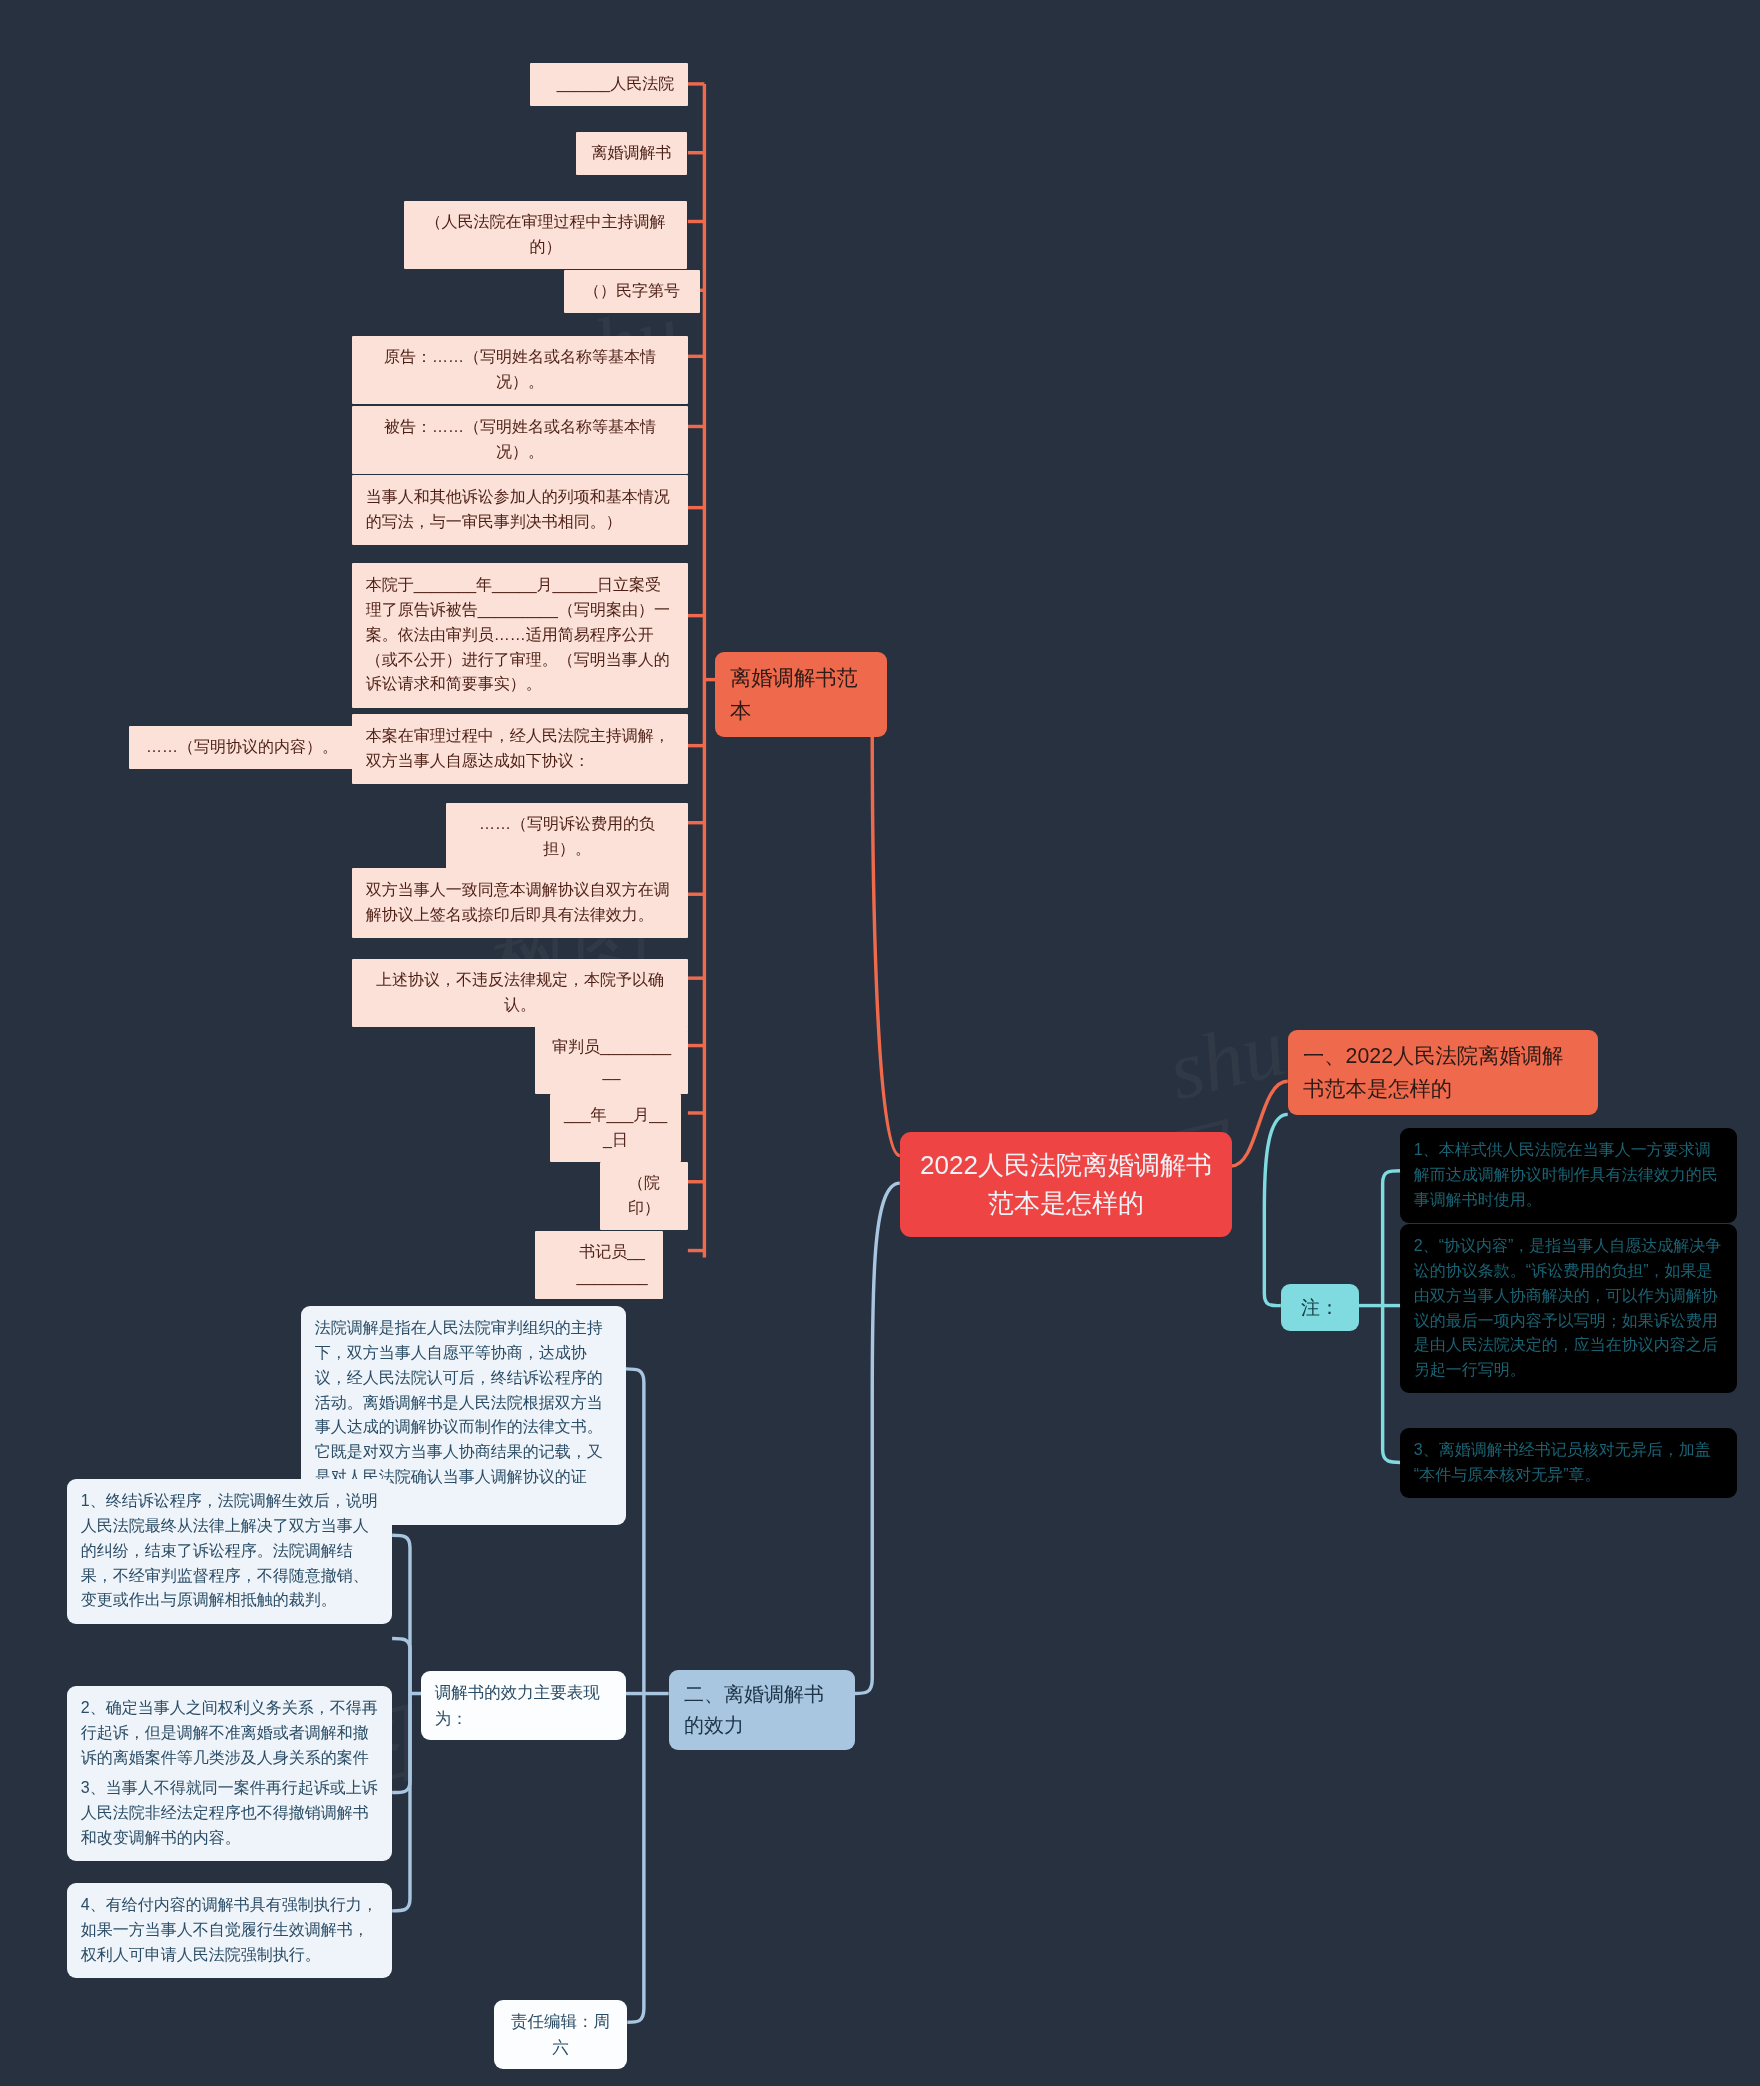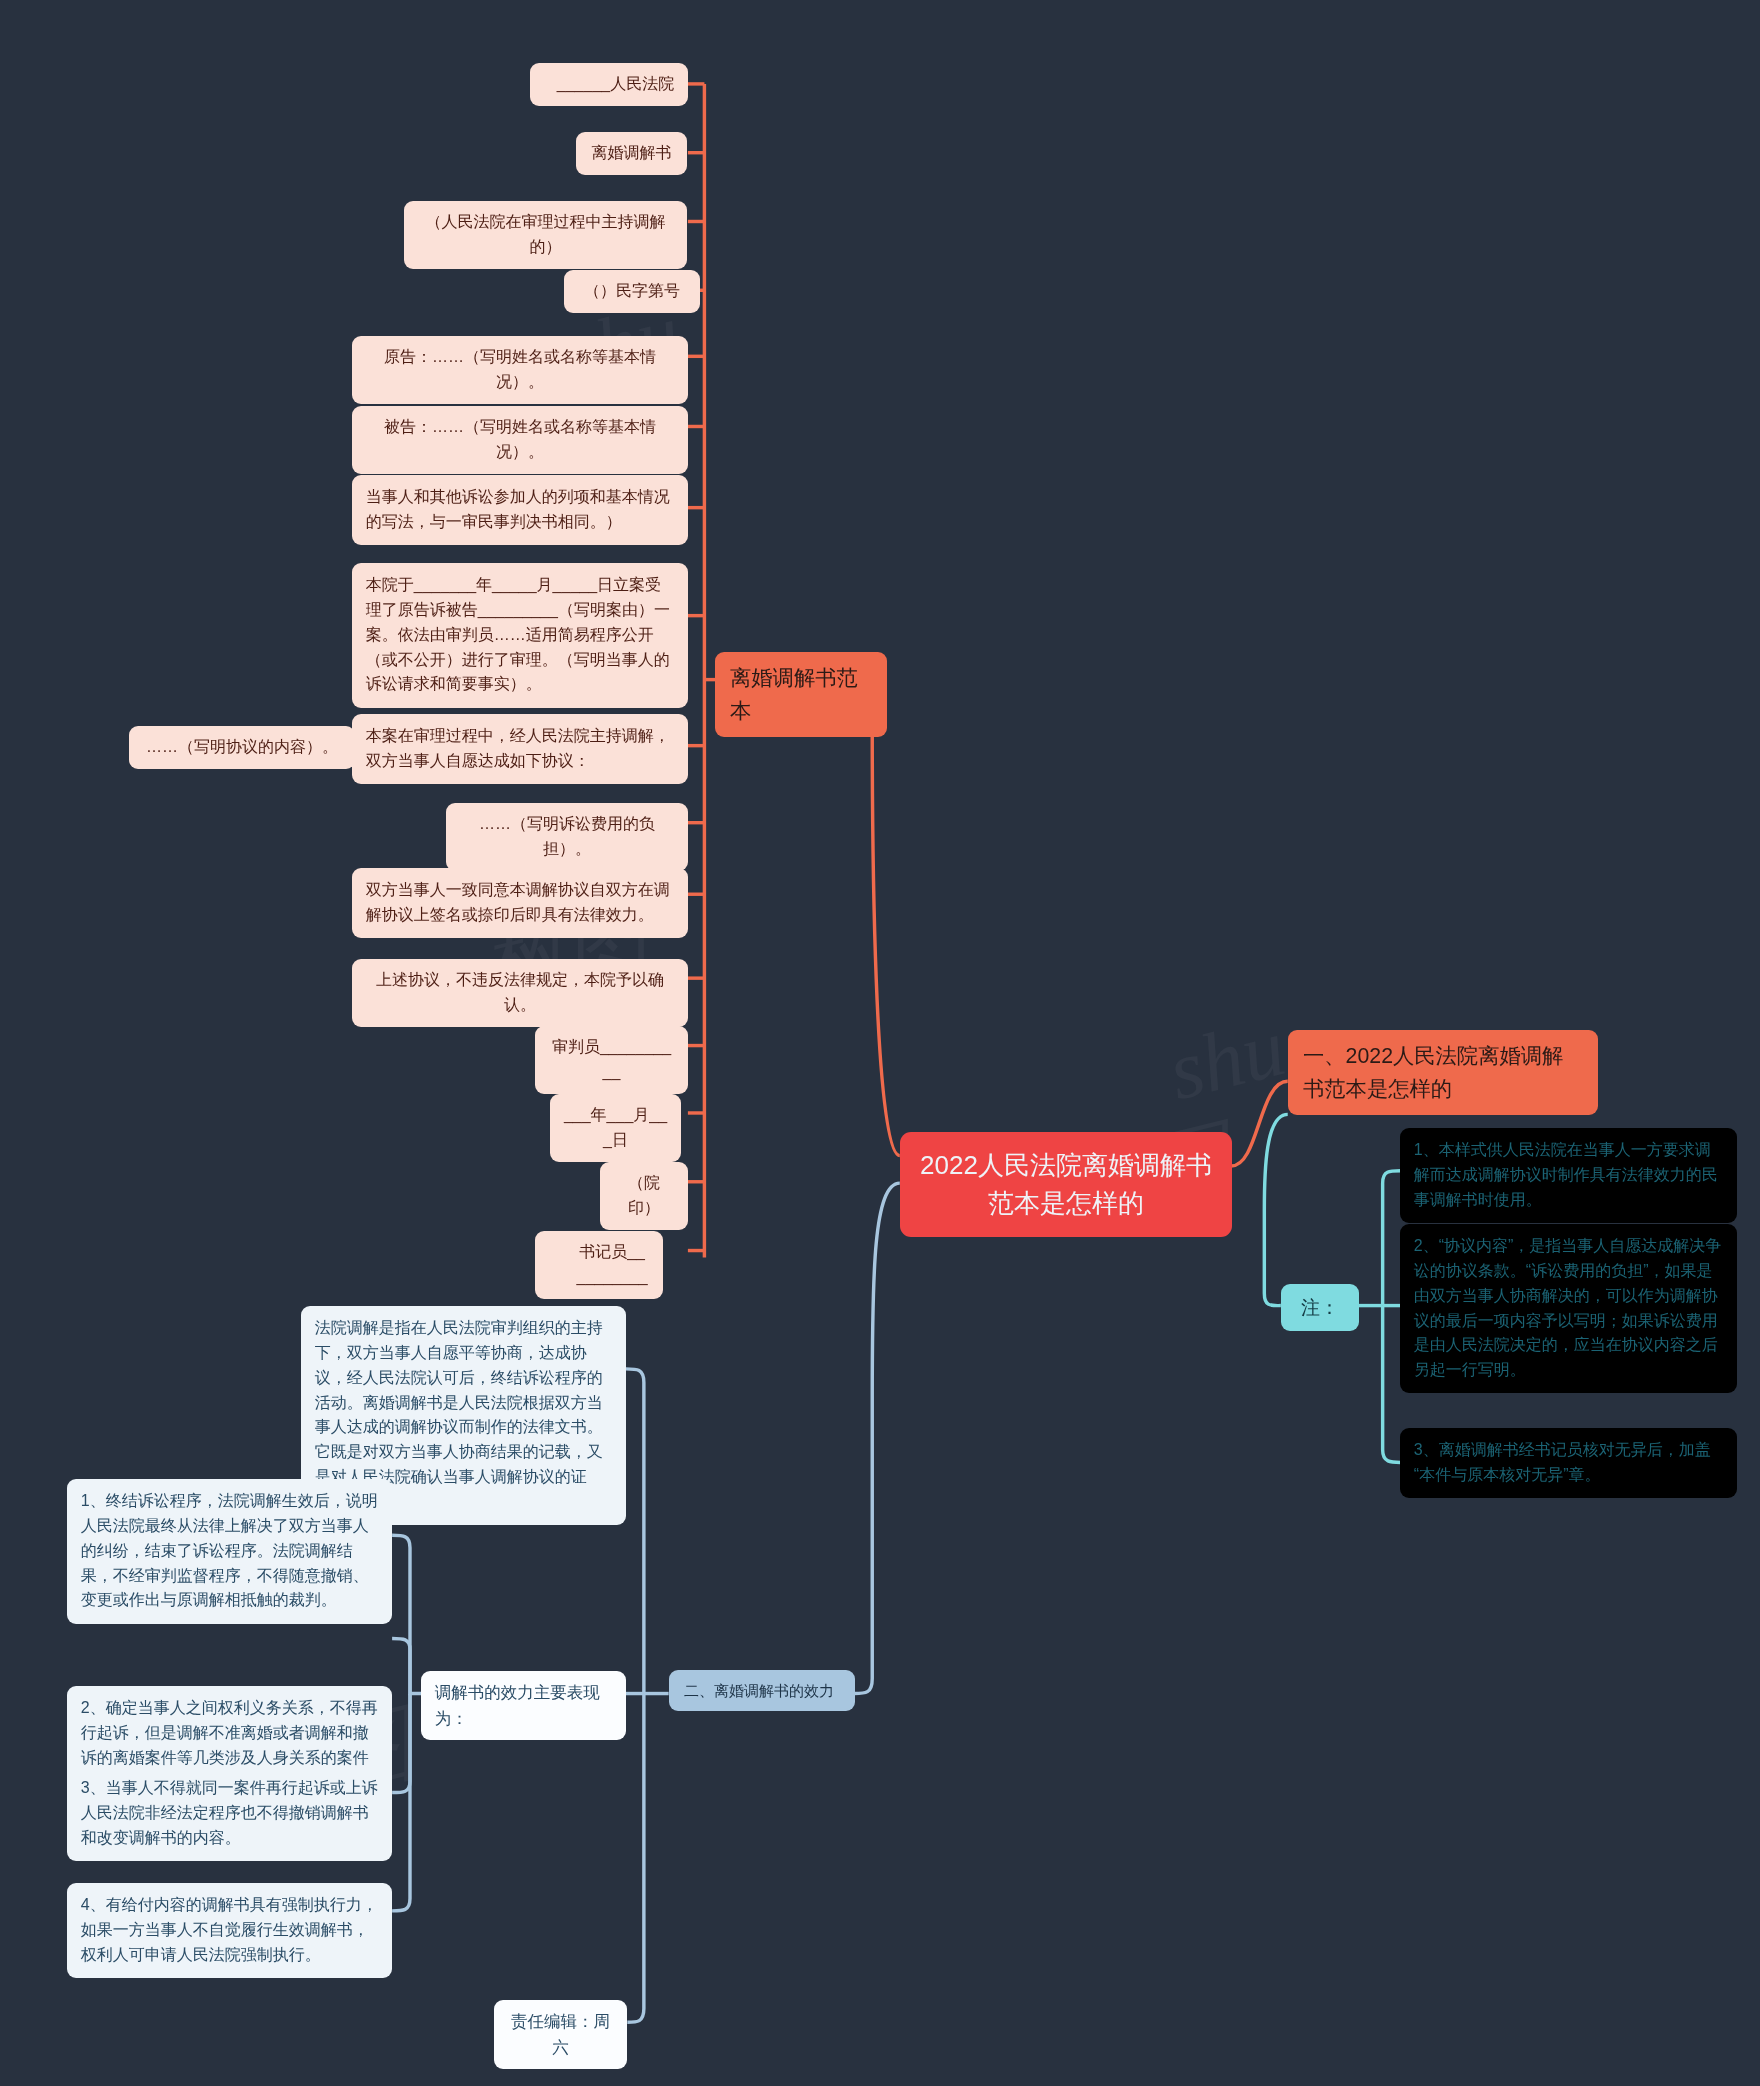--- a/index.html
+++ b/index.html
@@ -36,21 +36,21 @@
     color:#2b1a16;
     font-size:21.3px;
     padding:9.6px 15px;
     border-radius:9px;
   }
   .br-orange-leaf{
     background:#fbe1d8;
     color:#4d1e14;
     font-size:16px;
     padding:10.3px 13.8px;
-    border-radius:9px;
+    border-radius:1px;
   }
   .br-orange-leaf.tight{padding:9px 13.8px;}
 
   
   .br-teal-leaf{
     background:#000000;
     color:#1b6374;
     font-size:16px;
     padding:10.3px 13.8px;
     border-radius:9px;
@@ -61,21 +61,21 @@
     font-size:19px;
     padding:9px 15px;
     border-radius:9px;
     text-align:center;
   }
 
   
   .br-blue-main{
     background:#a8c6df;
     color:#1d3347;
-    font-size:15px;
+    font-size:20px;
     padding:9px 15px;
     border-radius:9px;
   }
   .br-blue-leaf{
     background:#eef4f9;
     color:#2a4c66;
     font-size:16px;
     padding:10.3px 13.8px;
     border-radius:9px;
   }

